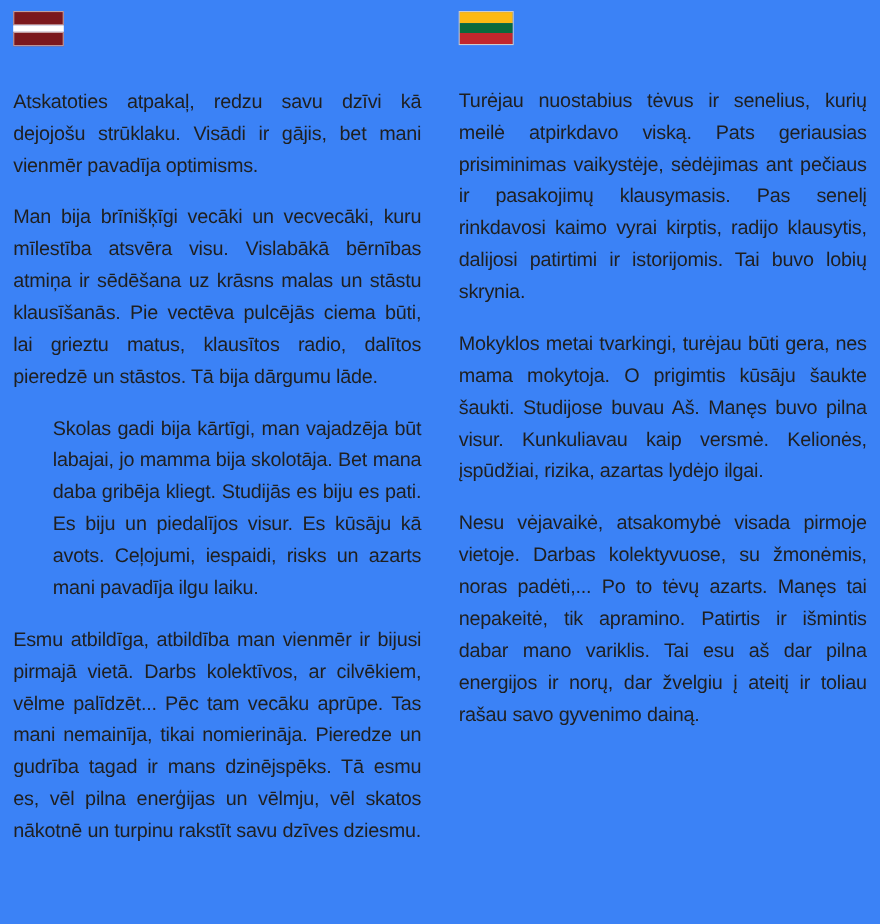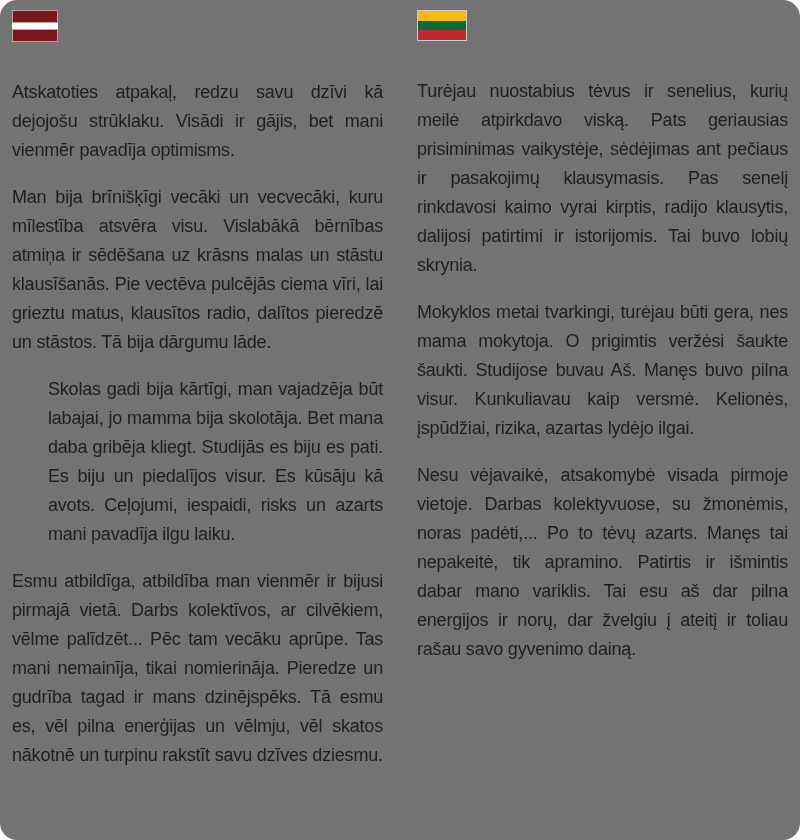--- a/index.html
+++ b/index.html
@@ -59,38 +59,38 @@
     text-align: justify;
     color: #1f1f1f;
   }
   p.text:last-child {
     margin-bottom: 0;
   }
 </style>
 </head>
 <body>
 
-<div class="page" style="background: #737373; border-radius: 17px;">
+<div class="page" style="background: #3b82f6;">
 
   <div class="column">
     <div class="flag flag-lv">
       <div class="lv-bar" style="background-color: rgb(123, 24, 29);"></div>
       <div class="lv-gap" style="background-color: rgb(255, 255, 255);"></div>
       <div class="lv-bar" style="background-color: rgb(123, 24, 29);"></div>
     </div>
     <p class="text" style="color: rgb(31, 31, 31);">Atskatoties atpakaļ, redzu savu dzīvi kā dejojošu strūklaku. Visādi ir gājis, bet mani vienmēr pavadīja optimisms.</p>
-    <p class="text" style="color: rgb(31, 31, 31);">Man bija brīnišķīgi vecāki un vecvecāki, kuru mīlestība atsvēra visu. Vislabākā bērnības atmiņa ir sēdēšana uz krāsns malas un stāstu klausīšanās. Pie vectēva pulcējās ciema vīri, lai grieztu matus, klausītos radio, dalītos pieredzē un stāstos. Tā bija dārgumu lāde.</p>
+    <p class="text" style="color: rgb(31, 31, 31);">Man bija brīnišķīgi vecāki un vecvecāki, kuru mīlestība atsvēra visu. Vislabākā bērnības atmiņa ir sēdēšana uz krāsns malas un stāstu klausīšanās. Pie vectēva pulcējās ciema būti, lai grieztu matus, klausītos radio, dalītos pieredzē un stāstos. Tā bija dārgumu lāde.</p>
     <p class="text" style="color: rgb(31, 31, 31); margin-left: 36px;">Skolas gadi bija kārtīgi, man vajadzēja būt labajai, jo mamma bija skolotāja. Bet mana daba gribēja kliegt. Studijās es biju es pati. Es biju un piedalījos visur. Es kūsāju kā avots. Ceļojumi, iespaidi, risks un azarts mani pavadīja ilgu laiku.</p>
     <p class="text" style="color: rgb(31, 31, 31);">Esmu atbildīga, atbildība man vienmēr ir bijusi pirmajā vietā. Darbs kolektīvos, ar cilvēkiem, vēlme palīdzēt... Pēc tam vecāku aprūpe. Tas mani nemainīja, tikai nomierināja. Pieredze un gudrība tagad ir mans dzinējspēks. Tā esmu es, vēl pilna enerģijas un vēlmju, vēl skatos nākotnē un turpinu rakstīt savu dzīves dziesmu.</p>
   </div>
 
   <div class="column">
     <div class="flag flag-lt">
       <div class="lt-stripe" style="background-color: rgb(253, 185, 19);"></div>
       <div class="lt-stripe" style="background-color: rgb(10, 106, 60);"></div>
       <div class="lt-stripe" style="background-color: rgb(193, 39, 45);"></div>
     </div>
     <p class="text" style="color: rgb(31, 31, 31);">Turėjau nuostabius tėvus ir senelius, kurių meilė atpirkdavo viską. Pats geriausias prisiminimas vaikystėje, sėdėjimas ant pečiaus ir pasakojimų klausymasis. Pas senelį rinkdavosi kaimo vyrai kirptis, radijo klausytis, dalijosi patirtimi ir istorijomis. Tai buvo lobių skrynia.</p>
-    <p class="text" style="color: rgb(31, 31, 31);">Mokyklos metai tvarkingi, turėjau būti gera, nes mama mokytoja. O prigimtis veržėsi šaukte šaukti. Studijose buvau Aš. Manęs buvo pilna visur. Kunkuliavau kaip versmė. Kelionės, įspūdžiai, rizika, azartas lydėjo ilgai.</p>
+    <p class="text" style="color: rgb(31, 31, 31);">Mokyklos metai tvarkingi, turėjau būti gera, nes mama mokytoja. O prigimtis kūsāju šaukte šaukti. Studijose buvau Aš. Manęs buvo pilna visur. Kunkuliavau kaip versmė. Kelionės, įspūdžiai, rizika, azartas lydėjo ilgai.</p>
     <p class="text" style="color: rgb(31, 31, 31);">Nesu vėjavaikė, atsakomybė visada pirmoje vietoje. Darbas kolektyvuose, su žmonėmis, noras padėti,... Po to tėvų azarts. Manęs tai nepakeitė, tik apramino. Patirtis ir išmintis dabar mano variklis. Tai esu aš dar pilna energijos ir norų, dar žvelgiu į ateitį ir toliau rašau savo gyvenimo dainą.</p>
   </div>
 
 </div>
 
 </body></html>

